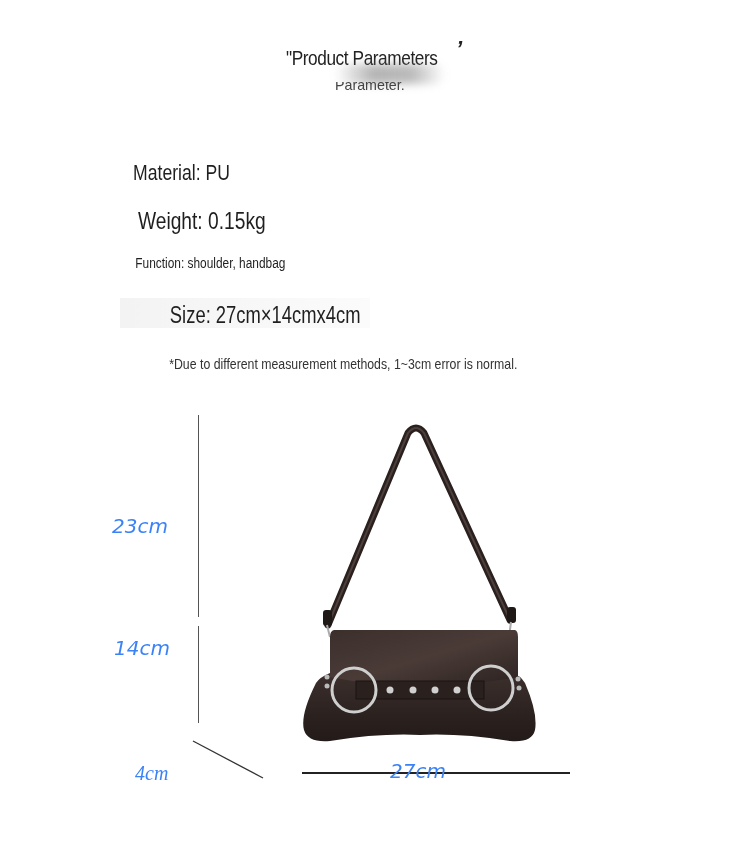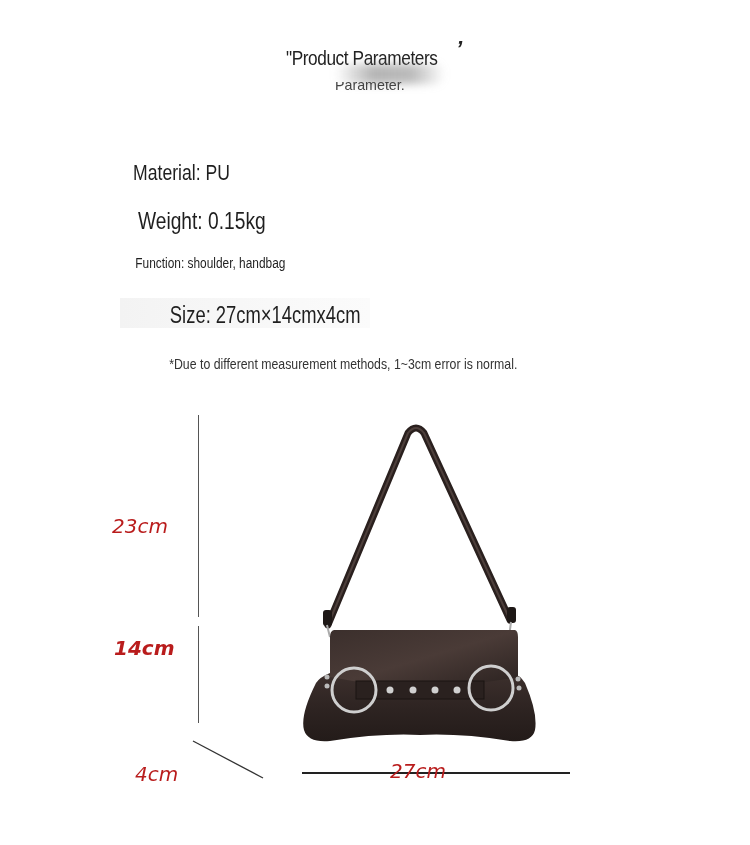--- a/index.html
+++ b/index.html
@@ -14,21 +14,21 @@
     .subtitle { left: 335px; top: 76px; font-size: 15px; color: #444; transform: scaleX(0.95); transform-origin: left top; white-space: nowrap; clip-path: inset(6px 0 0 0); }
 
     .p-material { left: 121px; top: 160px; font-size: 22px; transform: scaleX(0.8); white-space: nowrap; }
     .p-weight { left: 122px; top: 207px; font-size: 24px; transform: scaleX(0.8); white-space: nowrap; }
     .p-function { left: 122px; top: 255px; font-size: 14px; transform: scaleX(0.85); white-space: nowrap; }
     .size-box { left: 120px; top: 298px; width: 250px; height: 30px; background: linear-gradient(90deg, #f3f3f3, #f8f8f8 60%, #fbfbfb); }
     .p-size { left: 146px; top: 302px; font-size: 23px; transform: scaleX(0.8); white-space: nowrap; }
     .p-note { left: 131px; top: 355px; font-size: 15px; transform: scaleX(0.82); white-space: nowrap; color: #333; }
 
     .vline { background: #555; width: 1px; }
-    .dim-label { font-family: "DejaVu Sans", sans-serif; font-style: italic; font-size: 20px; color: #b91c1c; white-space: nowrap; text-align: right; }
+    .dim-label { font-family: "DejaVu Sans", sans-serif; font-style: italic; font-size: 20px; color: #3b82f6; white-space: nowrap; text-align: right; }
     .hline { background: #222; height: 1.5px; }
 
     .bag { left: 290px; top: 415px; width: 260px; height: 345px; }
   </style>
 </head>
 <body>
 
 <div class="abs title">"Product Parameters</div>
 <div class="abs title-tick">’</div>
 <div class="abs smudge"></div>
@@ -42,22 +42,22 @@
 <div class="abs p-note">*Due to different measurement methods, 1~3cm error is normal.</div>
 
 <div class="abs vline" style="left:198px; top:415px; height:202px;"></div>
 <div class="abs vline" style="left:198px; top:626px; height:97px;"></div>
 <svg class="abs" style="left:190px; top:738px;" width="80" height="45">
   <line x1="3" y1="3" x2="73" y2="40" stroke="#333" stroke-width="1.3"></line>
 </svg>
 <div class="abs hline" style="left:302px; top:772px; width:268px;"></div>
 
 <div class="abs dim-label" style="left:112px; top:514px;">23cm</div>
-<div class="abs dim-label" style="left:114px; top:636px;font-weight:bold;">14cm</div>
-<div class="abs dim-label" style="left:135px; top:762px;">4cm</div>
+<div class="abs dim-label" style="left:114px; top:636px;">14cm</div>
+<div class="abs dim-label" style="left:135px; top:762px;font-family:Liberation Serif, serif;">4cm</div>
 <div class="abs dim-label" style="left:390px; top:759px;">27cm</div>
 
 <svg class="abs bag" viewBox="0 0 260 345">
   <defs>
     <linearGradient id="leather" x1="0" y1="0" x2="0" y2="1">
       <stop offset="0" stop-color="#3d302d"></stop>
       <stop offset="0.5" stop-color="#2e2422"></stop>
       <stop offset="1" stop-color="#231b19"></stop>
     </linearGradient>
     <linearGradient id="flap" x1="0" y1="0" x2="1" y2="1">

